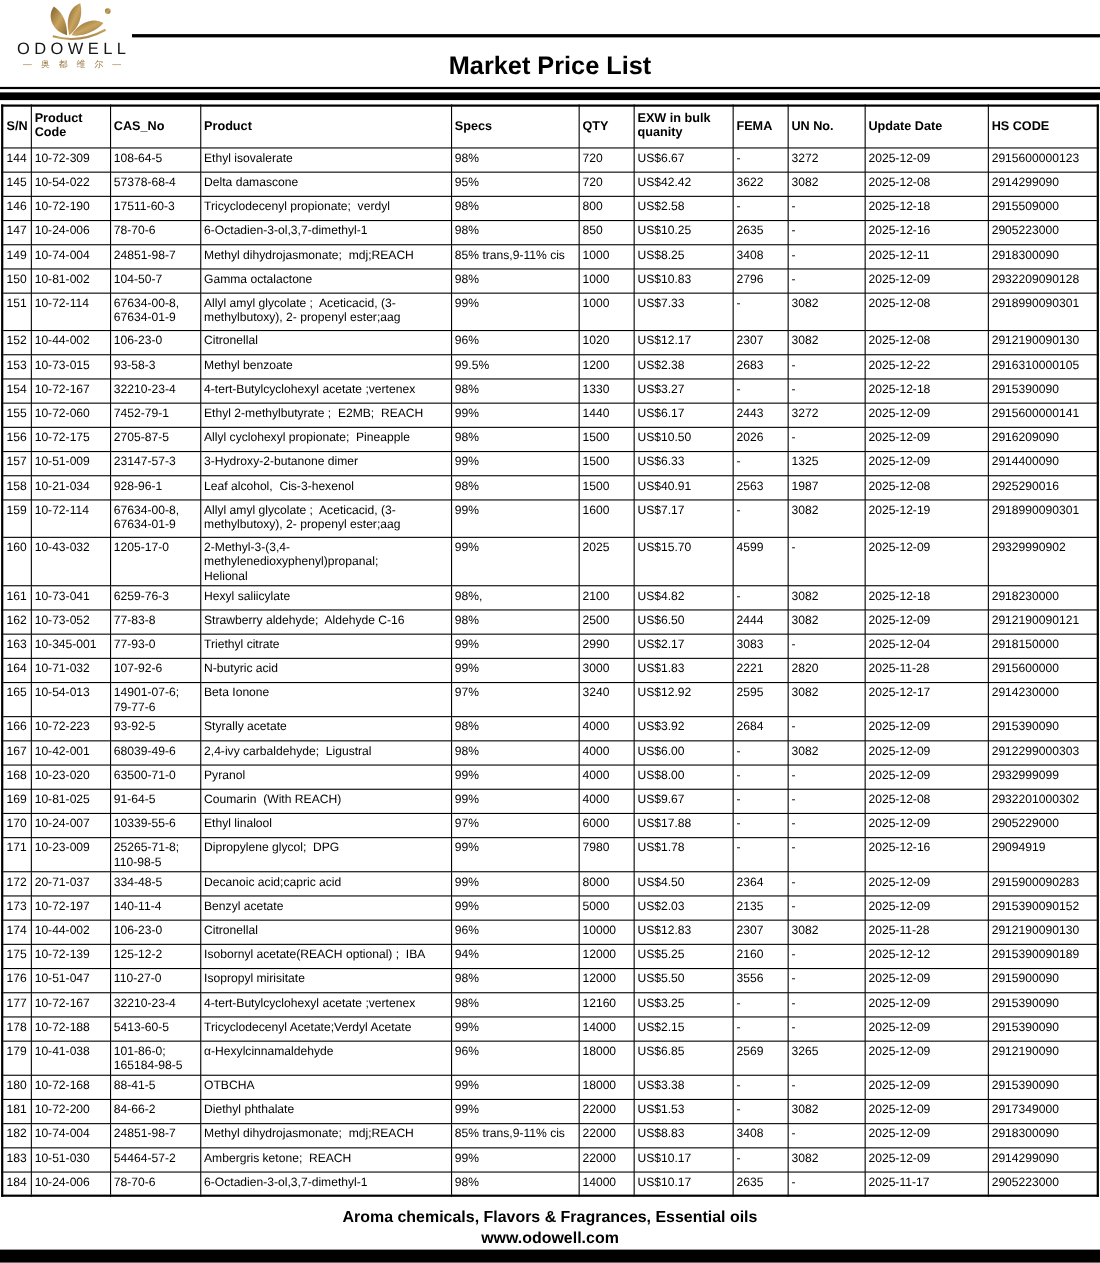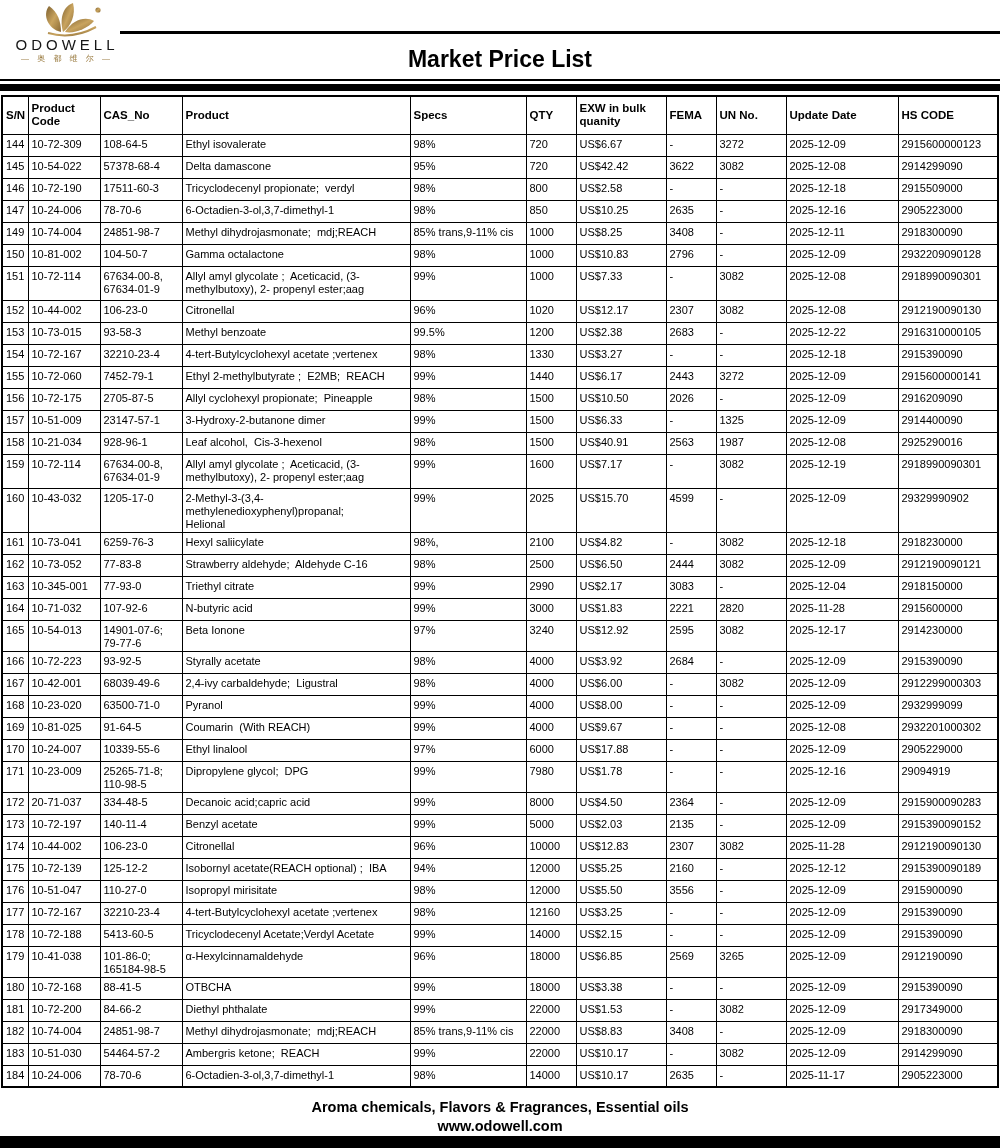--- a/index.html
+++ b/index.html
@@ -243,21 +243,21 @@
         <td>1500</td>
         <td>US$10.50</td>
         <td>2026</td>
         <td>-</td>
         <td>2025-12-09</td>
         <td>2916209090</td>
       </tr>
       <tr style="height: 22px;">
         <td>157</td>
         <td>10-51-009</td>
-        <td>23147-57-1</td>
+        <td>23147-57-3</td>
         <td>3-Hydroxy-2-butanone dimer</td>
         <td>99%</td>
         <td>1500</td>
         <td>US$6.33</td>
         <td>-</td>
         <td>1325</td>
         <td>2025-12-09</td>
         <td>2914400090</td>
       </tr>
       <tr style="height: 22px;">

